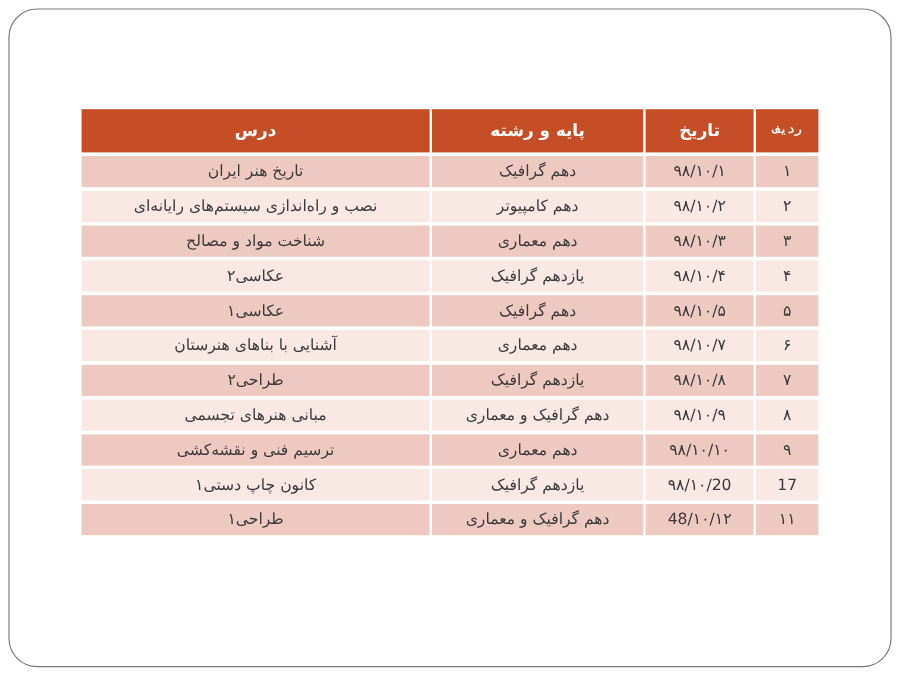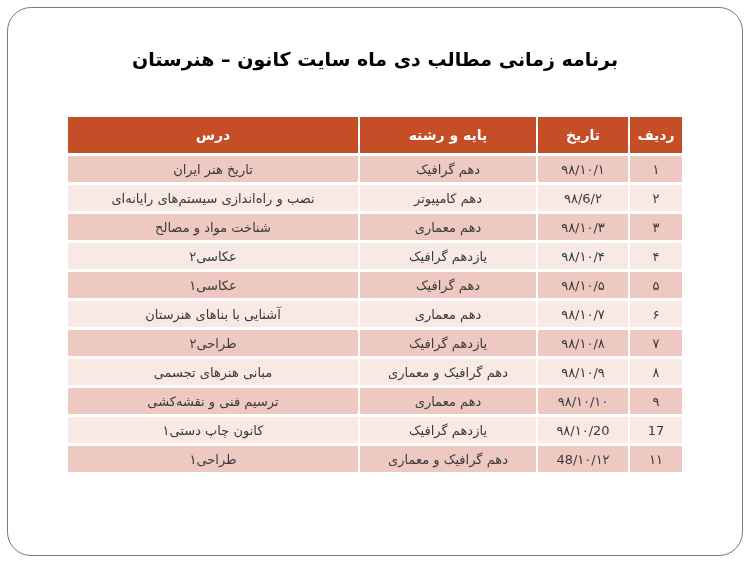--- a/index.html
+++ b/index.html
@@ -47,42 +47,42 @@
     background: var(--header-bg, #c64e27);
     color: var(--header-text, #ffffff);
     font-size: 14px;
     font-weight: bold;
     height: 36px;
     text-align: center;
     vertical-align: middle;
     padding: 0 2px;
   }
   table.schedule th.col-radif {
-    font-size: 14px;
+    font-size: 10px;
+    font-family: Liberation Mono, monospace;
   }
   table.schedule td {
     height: 26px;
     text-align: center;
     vertical-align: middle;
     font-size: 13px;
     color: var(--body-text, #3a3a3a);
     padding: 0 4px;
     white-space: nowrap;
     overflow: hidden;
   }
   tr.row-odd td  { background: var(--row-odd-bg, #eec9c2); }
   tr.row-even td { background: var(--row-even-bg, #f8e9e5); }
 </style>
 </head>
 <body>
 
 <div class="slide">
   <div class="frame"></div>
 
-  <h1 class="title">برنامه زمانی مطالب دی ماه سایت کانون – هنرستان</h1>
 
   <table class="schedule" dir="rtl">
     <colgroup>
       <col style="width:52px">
       <col style="width:90px">
       <col style="width:176px">
       <col style="width:290px">
     </colgroup>
     <thead>
       <tr>
@@ -94,21 +94,21 @@
     </thead>
     <tbody>
         <tr class="row-odd">
     <td>۱</td>
     <td>۹۸/۱۰/۱</td>
     <td>دهم گرافیک</td>
     <td>تاریخ هنر ایران</td>
   </tr>
         <tr class="row-even">
     <td>۲</td>
-    <td>۹۸/6/۲</td>
+    <td>۹۸/۱۰/۲</td>
     <td>دهم کامپیوتر</td>
     <td>نصب و راه‌اندازی سیستم‌های رایانه‌ای</td>
   </tr>
         <tr class="row-odd">
     <td>۳</td>
     <td>۹۸/۱۰/۳</td>
     <td>دهم معماری</td>
     <td>شناخت مواد و مصالح</td>
   </tr>
         <tr class="row-even">

